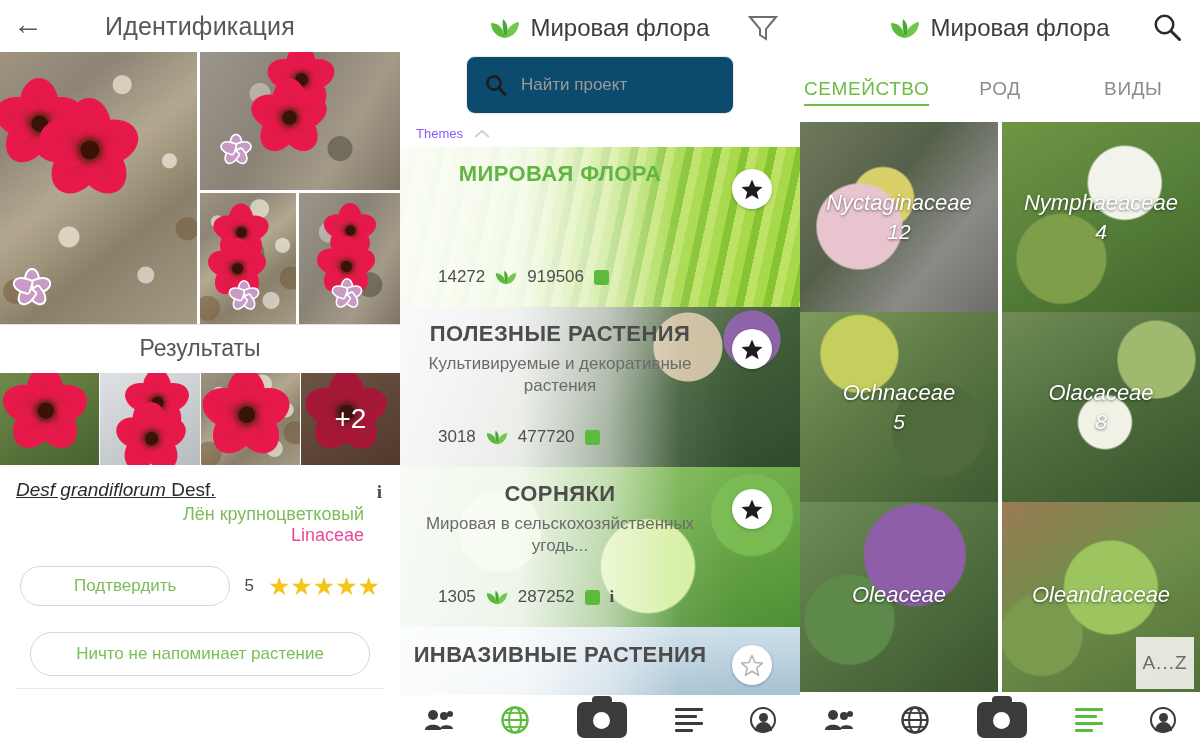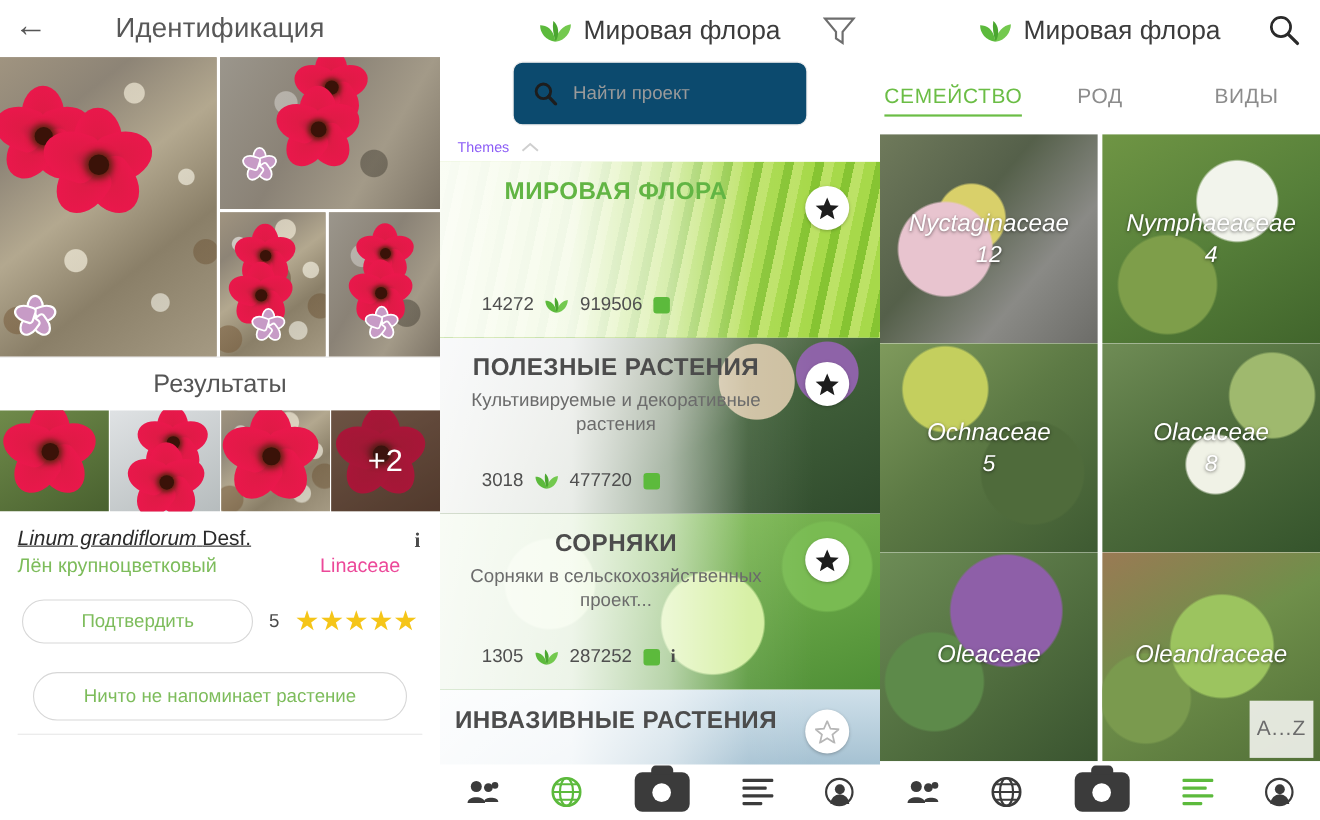--- a/index.html
+++ b/index.html
@@ -82,21 +82,21 @@
     display:flex; align-items:center; justify-content:center;
     color:#fff; font-size:28px; font-weight:500; }
 
   .taxon { padding:14px 16px 0 16px; position:relative; }
   .sci { font-size:19px; color:#2b2b2b; text-decoration:underline; }
   .sci em { font-style:italic; }
   .sci .auth { font-style:normal; }
   .info-i { position:absolute; right:18px; top:16px; font-size:19px; font-weight:700;
     color:#4a4a4a; font-family:"Liberation Serif", serif; }
   .row2 { display:flex; align-items:flex-end; justify-content:space-between; margin-top:3px;
-    padding-right:20px; }
+    padding-right:20px;flex-direction:column; }
   .common { font-size:18px; color:#7dbc5b; }
   .family { font-size:18px; color:#ec4899; }
 
   .confirm-row { display:flex; align-items:center; gap:14px; margin-top:20px; padding:0 4px; }
   .pill { border:1px solid #d7d7d7; border-radius:22px; height:40px; display:flex;
     align-items:center; justify-content:center; background:#fff; color:#7dbc5b; font-size:17px; }
   .pill.confirm { width:220px; }
   .count { font-size:17px; color:#4a4a4a; }
   .stars { color:#f5c518; font-size:25px; letter-spacing:0px; }
 
@@ -389,21 +389,21 @@
             <i></i>
             <i></i>
             <b></b>
           </div>
         <div class="plusbadge">+2</div>
       </div>
     </div>
 
     <div class="taxon">
       <div class="sci">
-        <em>Linum grandiflorum</em>
+        <em>Desf grandiflorum</em>
         <span class="auth">Desf.</span>
       </div>
       <div class="info-i">i</div>
       <div class="row2">
         <div class="common">Лён крупноцветковый</div>
         <div class="family">Linaceae</div>
       </div>
 
       <div class="confirm-row">
         <div class="pill confirm">Подтвердить</div>
@@ -499,21 +499,21 @@
             <path d="M11 0.5 L14 7.5 L21.5 8 L15.8 12.9 L17.6 20.3 L11 16.2 L4.4 20.3 L6.2 12.9 L0.5 8 L8 7.5 Z" fill="#1d1d1d"></path>
           </svg>
         </div>
       </div>
 
       <div class="proj">
         <div class="proj-bg tex-lettuce"></div>
         <div class="proj-veil"></div>
         <div class="proj-inner">
           <div class="proj-name dark">СОРНЯКИ</div>
-          <div class="proj-desc">Сорняки в сельскохозяйственных проект...</div>
+          <div class="proj-desc">Мировая в сельскохозяйственных угодь...</div>
         </div>
         <div class="proj-stats">
           <span>1305</span>
           <svg width="22" height="16" viewBox="0 0 30 22">
             <path d="M15 21 C6 20 1 13 1 6 C7 6 13 9 15 21Z" fill="#5cba3c"></path>
             <path d="M15 21 C16 12 22 6 29 5 C29 12 24 20 15 21Z" fill="#73c94e"></path>
             <path d="M15 21 C13 14 12 8 13 2 C18 6 19 14 15 21Z" fill="#4aa62f"></path>
           </svg>
           <span>287252</span>
           <span class="greensq"></span>

